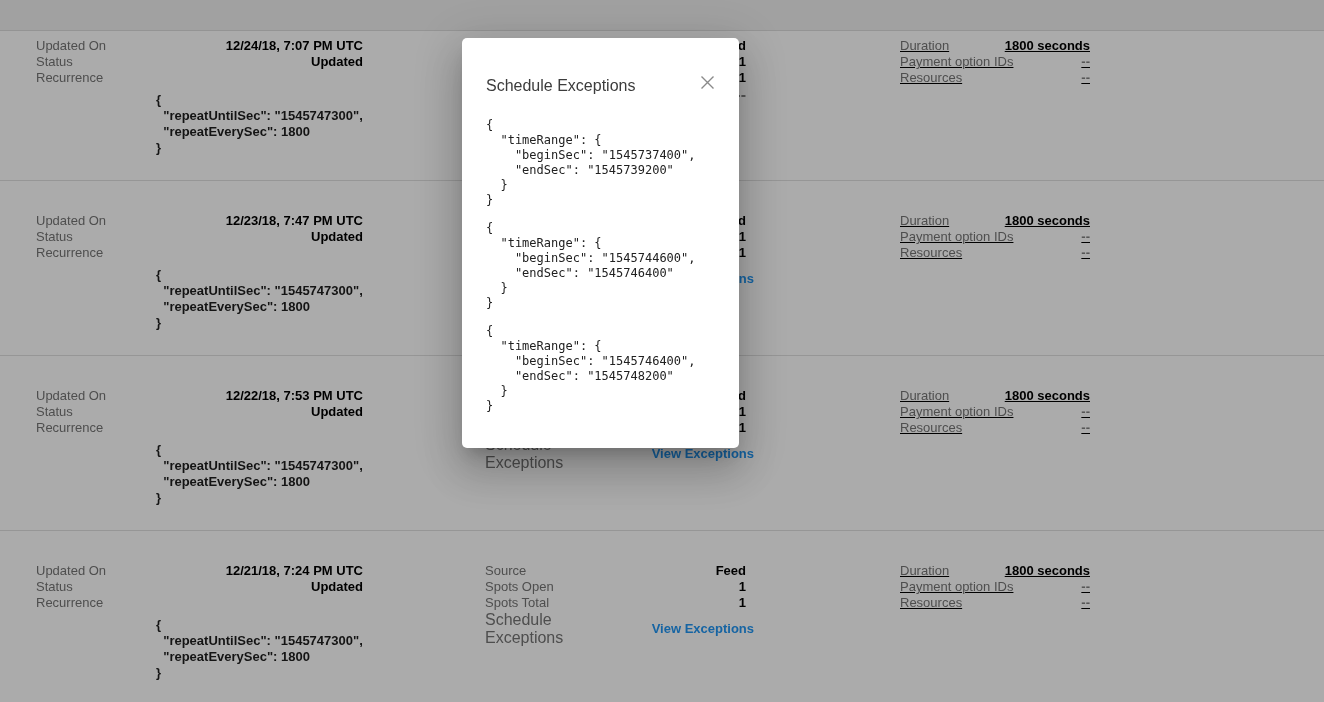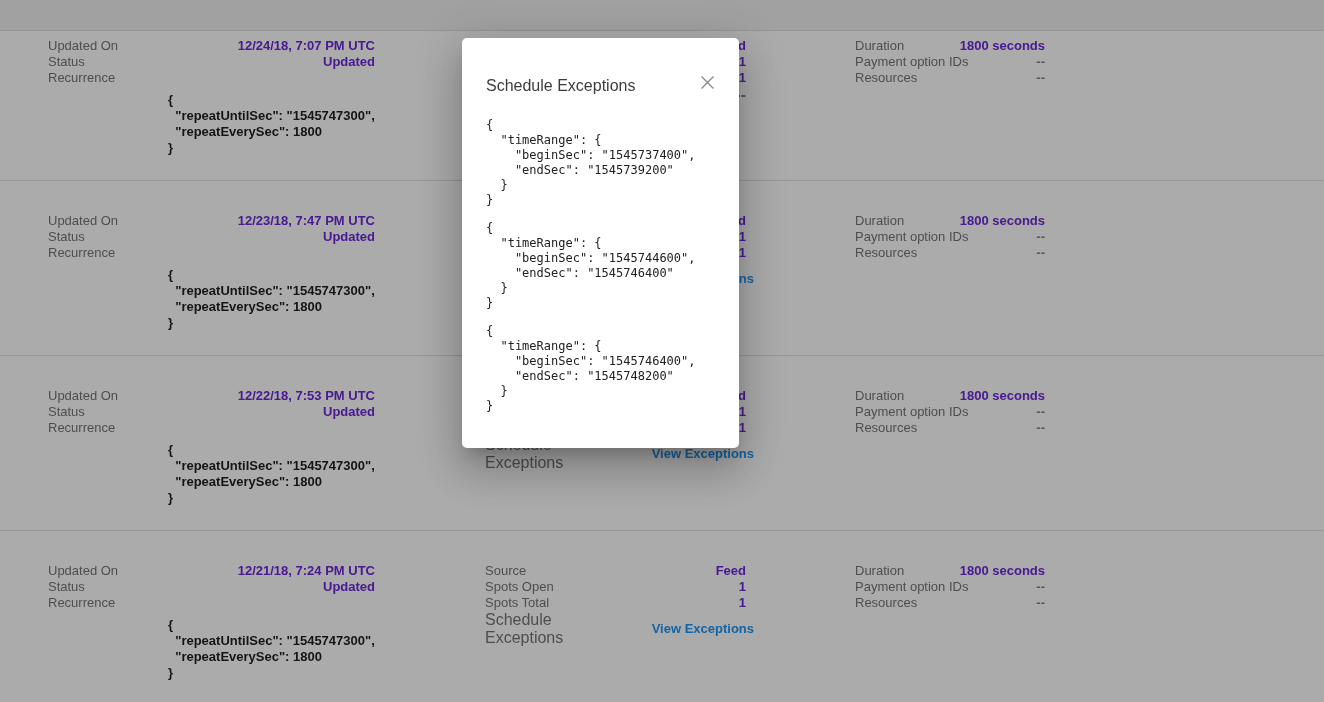--- a/index.html
+++ b/index.html
@@ -4,28 +4,28 @@
 <style>
   * { margin:0; padding:0; box-sizing:border-box; }
   html,body { background:#9e9e9e; }
   .screen {
     position:relative; width:1324px; height:702px; overflow:hidden;
     background:#ffffff; font-family:"Liberation Sans", sans-serif;
   }
   
   .rows { position:absolute; top:6px; left:0; right:0; }
   .row { position:relative; height:175px; border-bottom:1px solid #e0e0e0; }
-  .g1 { position:absolute; left:48px;  top:32px; width:327px; }
+  .g1 { position:absolute; left:36px;  top:32px; width:327px; }
   .g2 { position:absolute; left:485px; top:32px; width:261px; }
-  .g3 { position:absolute; left:855px; top:32px; width:190px; }
+  .g3 { position:absolute; left:900px; top:32px; width:190px;text-decoration:underline; }
   .frow { display:flex; justify-content:space-between; align-items:flex-start;
           font-size:13px; line-height:16px; min-height:16px; }
   .lbl { color:#757575; font-weight:400; white-space:nowrap; }
   .lbl.wrap { white-space:normal; width:72px; }
-  .val { font-weight:700; color:#6d28d9; text-align:right; white-space:nowrap; }
+  .val { font-weight:700; color:#000000; text-align:right; white-space:nowrap; }
   .val.muted { color:#828282; }
   .rec { margin:6px 0 0 120px; font-size:13px; line-height:16px;
          font-weight:700; color:#1f1f1f; white-space:pre; }
   .sched { display:flex; justify-content:space-between; }
   .sched.top { align-items:flex-start; }
   .sched.center { align-items:center; }
   .linkbtn { color:#2196f3; font-weight:700; font-size:13px; line-height:16px;
              text-decoration:none; margin-right:-8px; cursor:pointer; white-space:nowrap; }
   
   .topband { position:absolute; top:0; left:0; right:0; height:31px;

